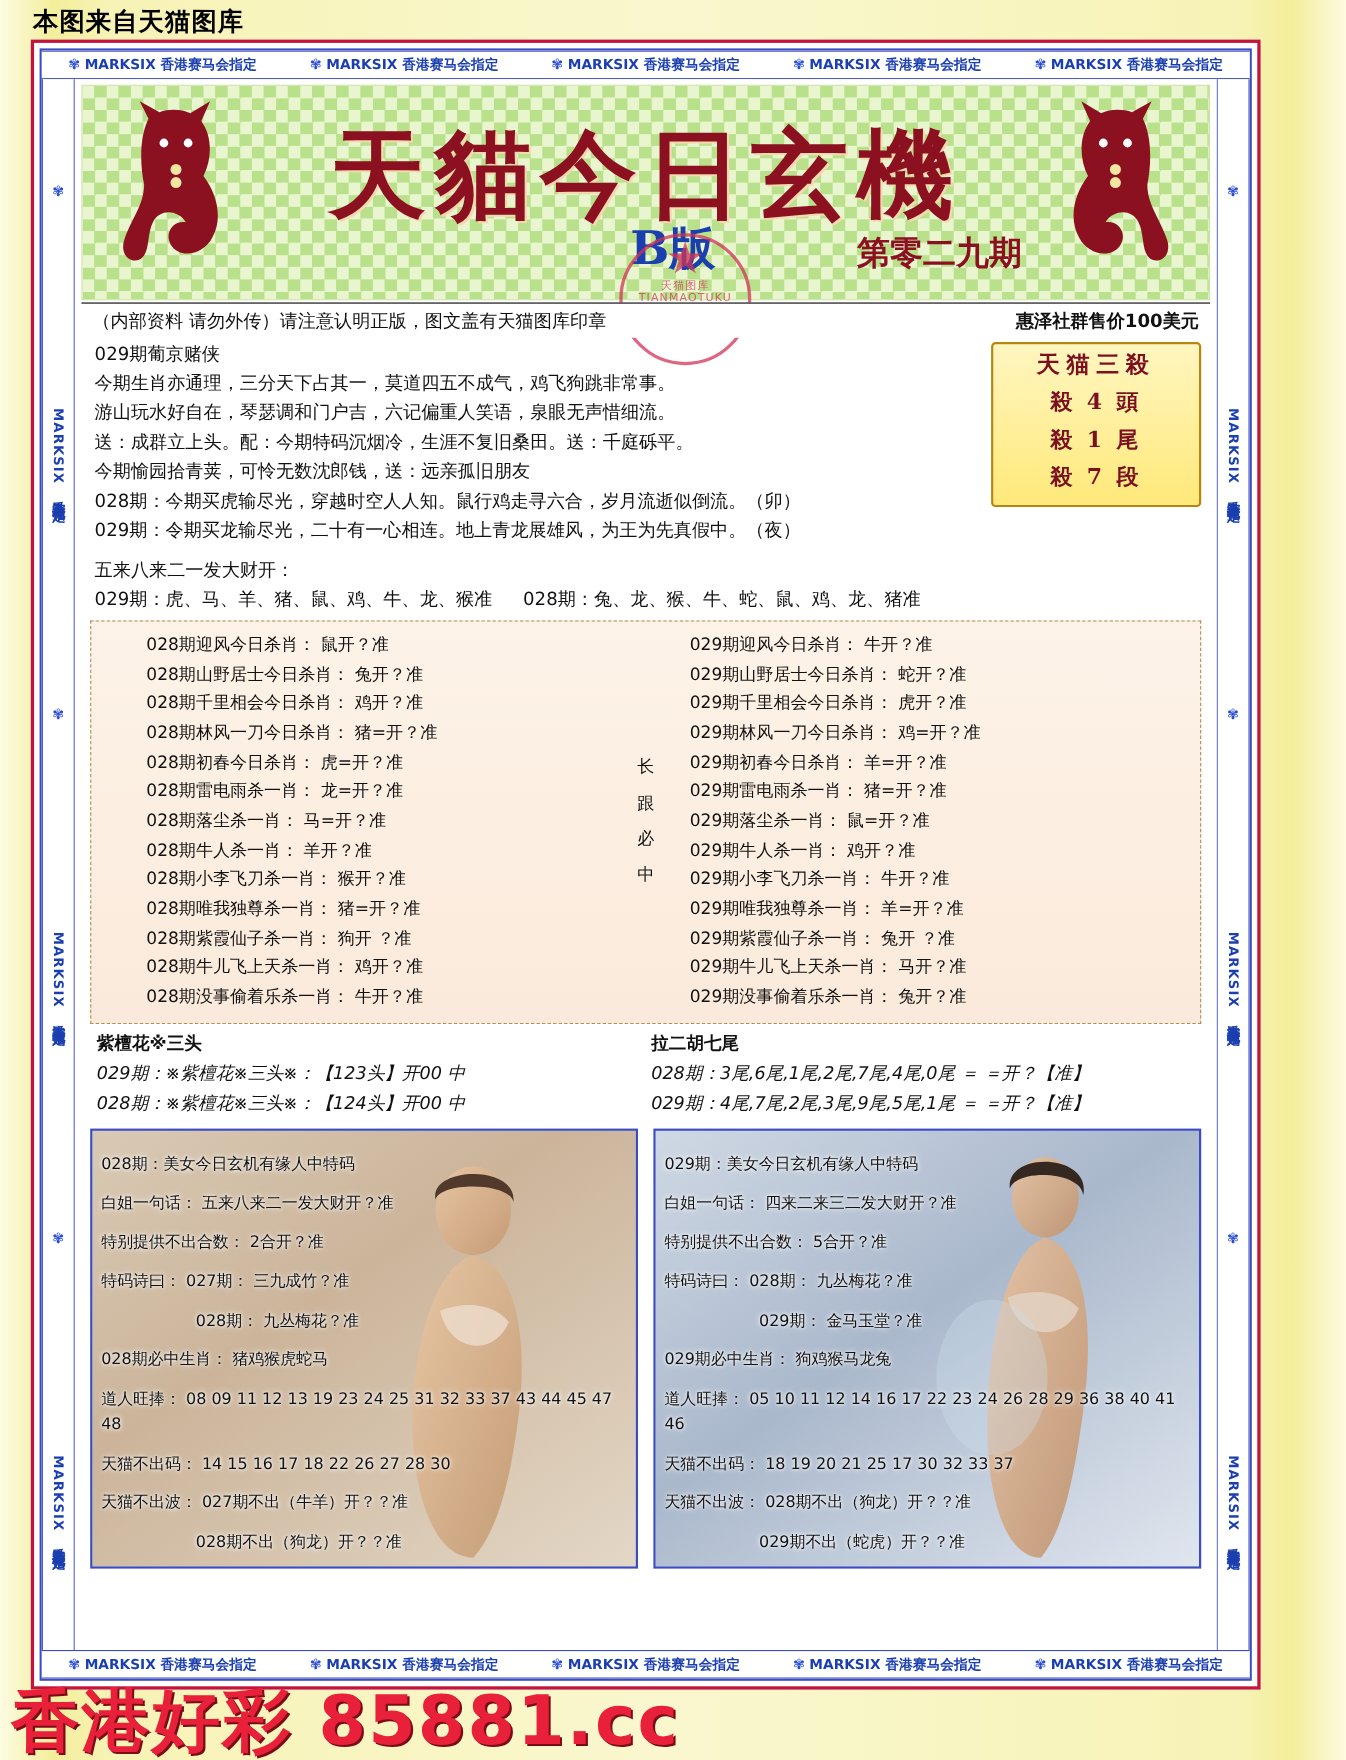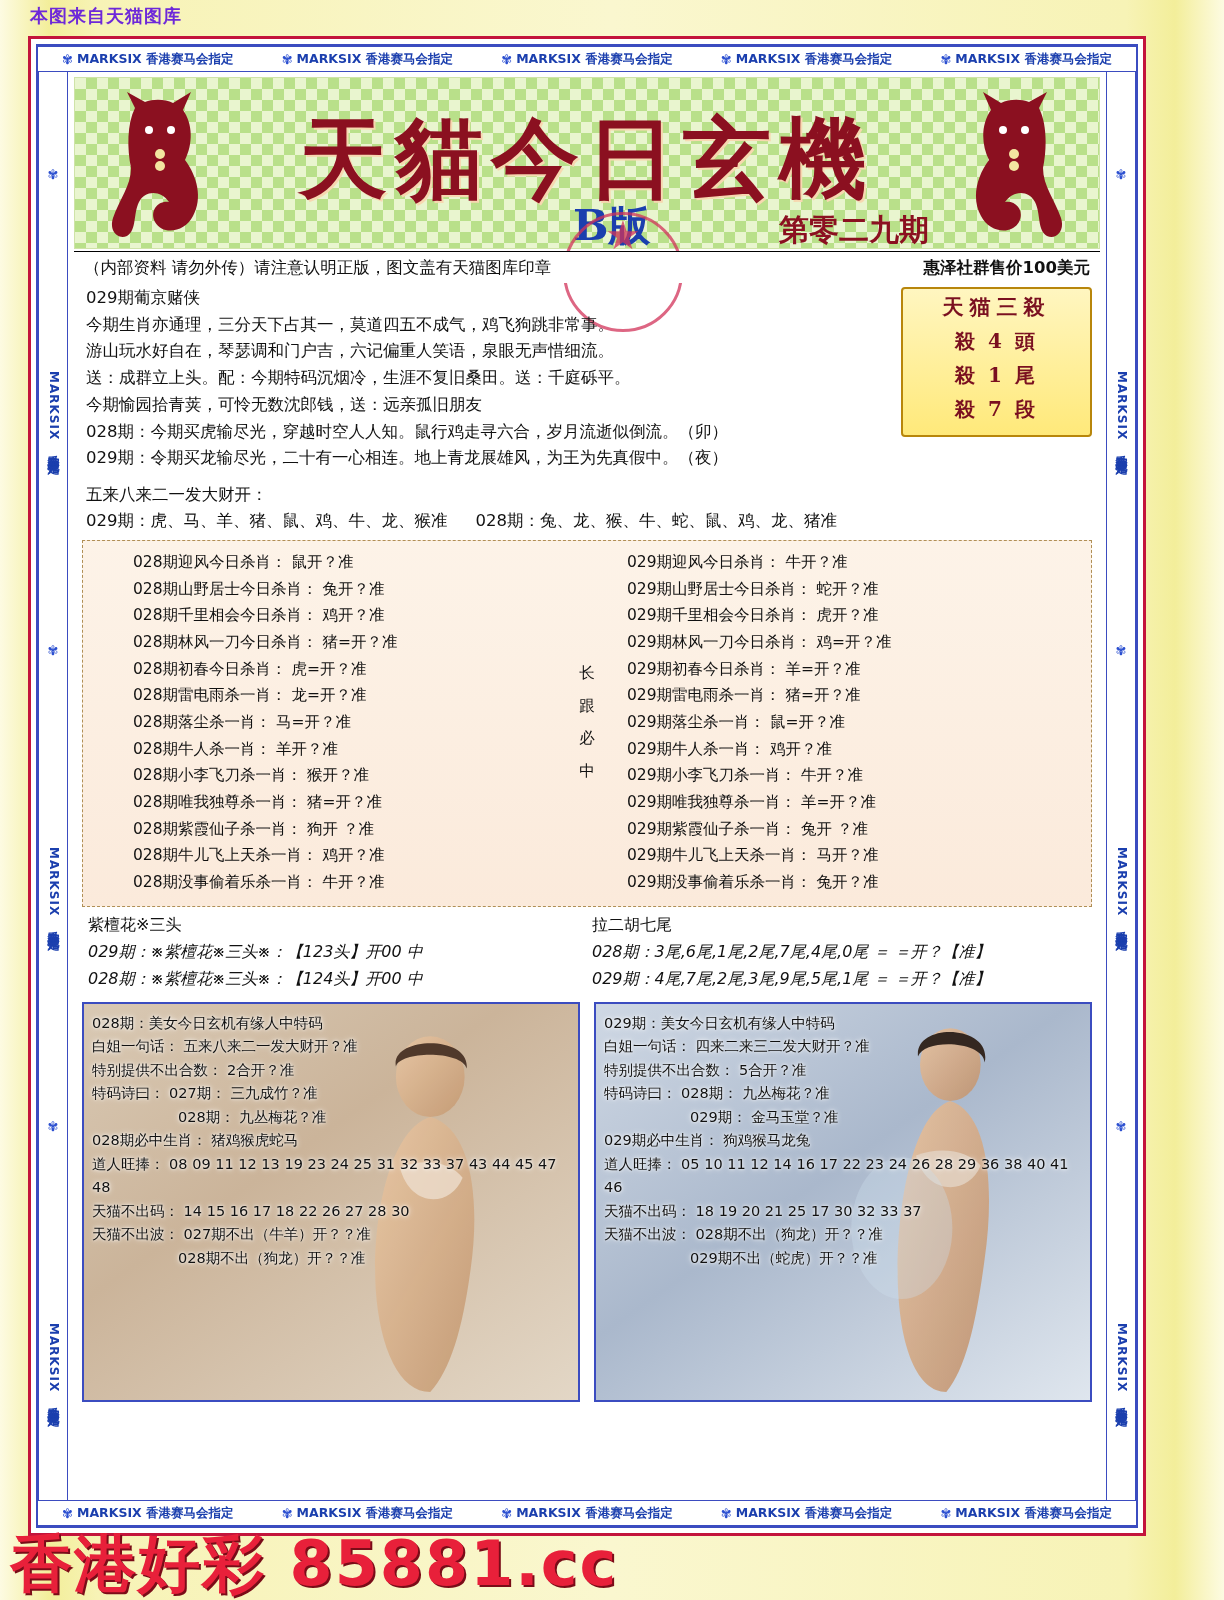--- a/index.html
+++ b/index.html
@@ -11,21 +11,21 @@
     position:relative;
     overflow:hidden;
   }
   
   .page-bg {
     position:absolute; inset:0;
     background:linear-gradient(90deg,#fdfbe2 0%, #f3ee9a 4%, #f7f3b6 8%, #faf7cf 50%, #f7f3b6 92%, #f3ee9a 96%, #fdfbe2 100%);
   }
   .watermark-top {
     position:absolute; left:30px; top:4px;
-    font-size:18px; font-weight:bold; color:#6d28d9;
+    font-size:23px; font-weight:bold; color:#000000;
     letter-spacing:1px;
     font-family:"DejaVu Sans", sans-serif;
     text-align:center;
   }
   
   .frame {
     position:absolute;
     left:28px; top:36px; width:1118px; height:1500px;
     border:3px solid #c3143c;
     background:#fff;
@@ -67,21 +67,21 @@
   .content {
     position:absolute; left:30px; right:30px; top:26px; bottom:26px;
     background:#fff;
     padding:0;
     font-size:15px;
     color:#111;
   }
   
   .header {
     position:relative;
-    height:172px;
+    height:196px;
     margin:5px 6px 0 6px;
     background:
       repeating-conic-gradient(#b9e08a 0% 25%, #e9f5cf 0% 50%) 0 0/22px 22px;
     border:1px solid #cfe3a8;
     overflow:hidden;
   }
   .cat {
     position:absolute; top:12px;
     width:120px; height:150px;
   }
@@ -172,21 +172,21 @@
   .kill-col.right .kl { padding-left:20px; }
   .kill-mid {
     width:40px;
     display:flex; flex-direction:column; justify-content:center; align-items:center;
     font-size:15.5px; line-height:2.1;
   }
   .kill-mid span { display:block; }
 
   .tail-sec { margin:8px 6px 0 6px; padding:0 14px; display:flex; gap:10px; font-size:16px; }
   .tail-col { flex:1; }
-  .tail-col .t-title { margin-bottom:2px; }
+  .tail-col .t-title { margin-bottom:2px;font-weight:bold; }
   .tail-col .t-row { line-height:1.7; white-space:nowrap;font-style:italic; }
   .tail-col .t-row .lbl { display:inline-block; min-width:60px; }
 
   .photos { margin:10px 14px 0 14px; display:flex; gap:14px; }
   .photo-card {
     flex:1; height:400px;
     border:2px solid #3b4cc0;
     position:relative;
     overflow:hidden;
     background:#d8cfc4;
@@ -197,21 +197,21 @@
     position:absolute; right:4px; bottom:0; width:58%; height:97%;
     opacity:.95;
   }
   .fig svg { width:100%; height:100%; }
   .photo-text {
     position:absolute; left:8px; top:8px; right:6px;
     font-size:14.5px; line-height:1.62;
     color:#111;
     text-shadow:0 0 3px #fff, 0 0 6px #fff;
   }
-  .photo-text .pline { white-space:nowrap; }
+  .photo-text .pline { white-space:nowrap;margin-top:12px; }
   .photo-text .pline.indent { padding-left:86px; }
   .photo-text .nums { white-space:normal; }
 
   .bottom-watermark {
     position:absolute; left:10px; bottom:-6px;
     font-family:"DejaVu Sans", sans-serif;
     font-weight:bold;
     font-size:62px;
     color:#e8203a;
     text-shadow:2px 2px 0 #7a0c18;

